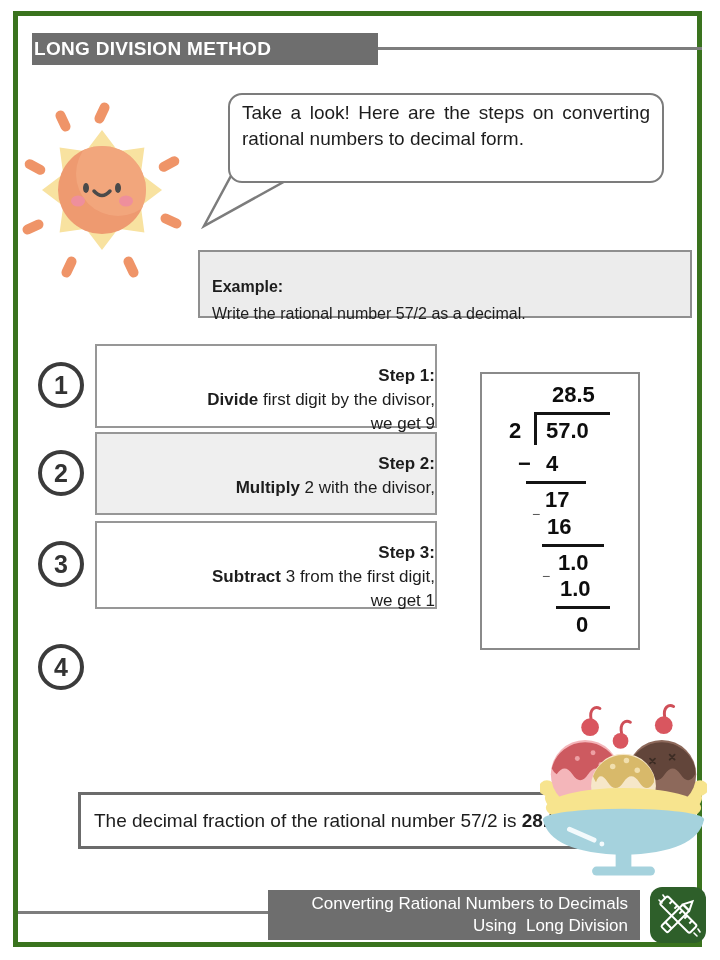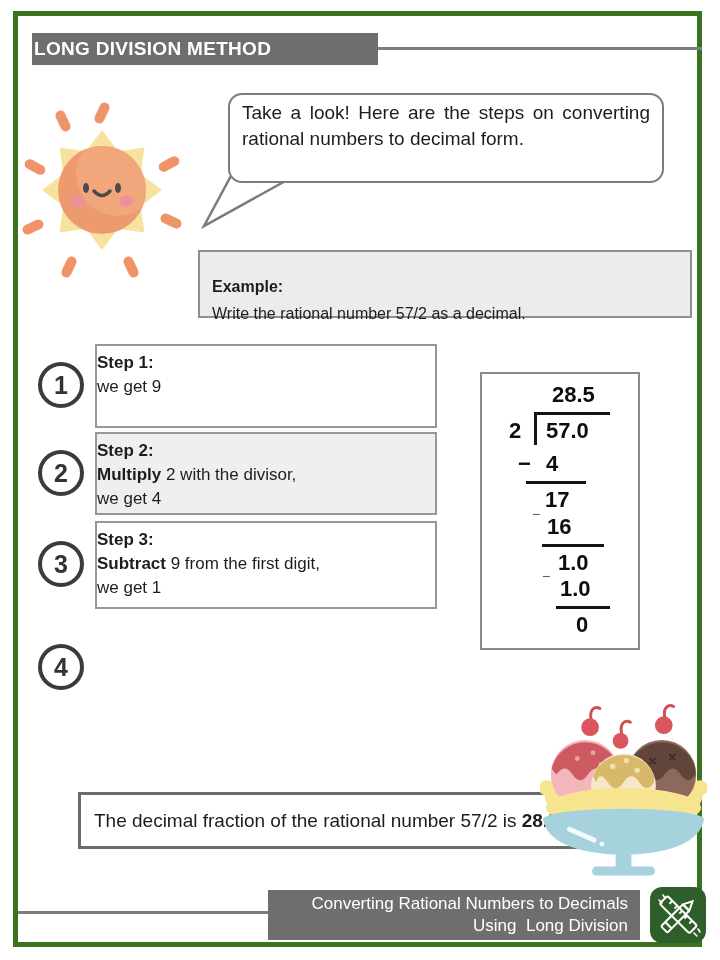--- a/index.html
+++ b/index.html
@@ -24,21 +24,21 @@
   
   #example{left:170px;top:250px;width:494px;height:68px;background:#ececec;border:2px solid #8f8f8f;
            box-sizing:border-box;padding:21px 12px;font-size:16px;line-height:27px;margin-left:28px;}
   .bold{font-weight:bold;}
 
   
   .step-circle{left:38px;width:46px;height:46px;border:4px solid #3b3b3b;border-radius:50%;
                background:#fff;box-sizing:border-box;text-align:center;line-height:38px;
                font-size:25px;font-weight:bold;color:#333;}
   .step-box{left:95px;width:342px;border:2px solid #979797;box-sizing:border-box;
-            text-align:left;font-size:17px;line-height:24px;padding-top:5px;}
+            text-align:right;font-size:17px;line-height:24px;padding-top:18px;}
   .step-white{background:#fff;}
   .step-gray{background:#efefef;}
   #step1{top:344px;height:84px;} #c1{top:362px;}
   #step2{top:432px;height:83px;} #c2{top:450px;}
   #step3{top:521px;height:88px;} #c3{top:541px;}
   #step4{top:618px;height:99px;} #c4{top:644px;}
   .step-title{font-weight:bold;}
 
   
   #division{left:480px;top:372px;width:160px;height:278px;border:2px solid #8a8a8a;background:#fff;box-sizing:border-box;}
@@ -124,30 +124,30 @@
     <div>Write the rational number 57/2 as a decimal.</div>
   </div>
 
   <div id="c1" class="abs step-circle">1</div>
   <div id="c2" class="abs step-circle">2</div>
   <div id="c3" class="abs step-circle">3</div>
   <div id="c4" class="abs step-circle">4</div>
 
   <div id="step1" class="abs step-box step-white">
     <div class="step-title">Step 1:</div>
+    <div><span class="bold">Divide</span><span> first digit by the divisor,</span></div>
     <div>we get 9</div>
   </div>
   <div id="step2" class="abs step-box step-gray">
     <div class="step-title">Step 2:</div>
     <div><span class="bold">Multiply</span><span> 2 with the divisor,</span></div>
-    <div>we get 4</div>
   </div>
   <div id="step3" class="abs step-box step-white">
     <div class="step-title">Step 3:</div>
-    <div><span class="bold">Subtract</span><span> 9 from the first digit,</span></div>
+    <div><span class="bold">Subtract</span><span> 3 from the first digit,</span></div>
     <div>we get 1</div>
   </div>
 
   <div id="division" class="abs">
     <span id="ld-quot">28.5</span>
     <div id="ld-hbar" class="hline"></div>
     <div id="ld-vbar"></div>
     <span id="ld-divisor">2</span>
     <span id="ld-dividend">57.0</span>
     <span id="ld-m1">−</span>

